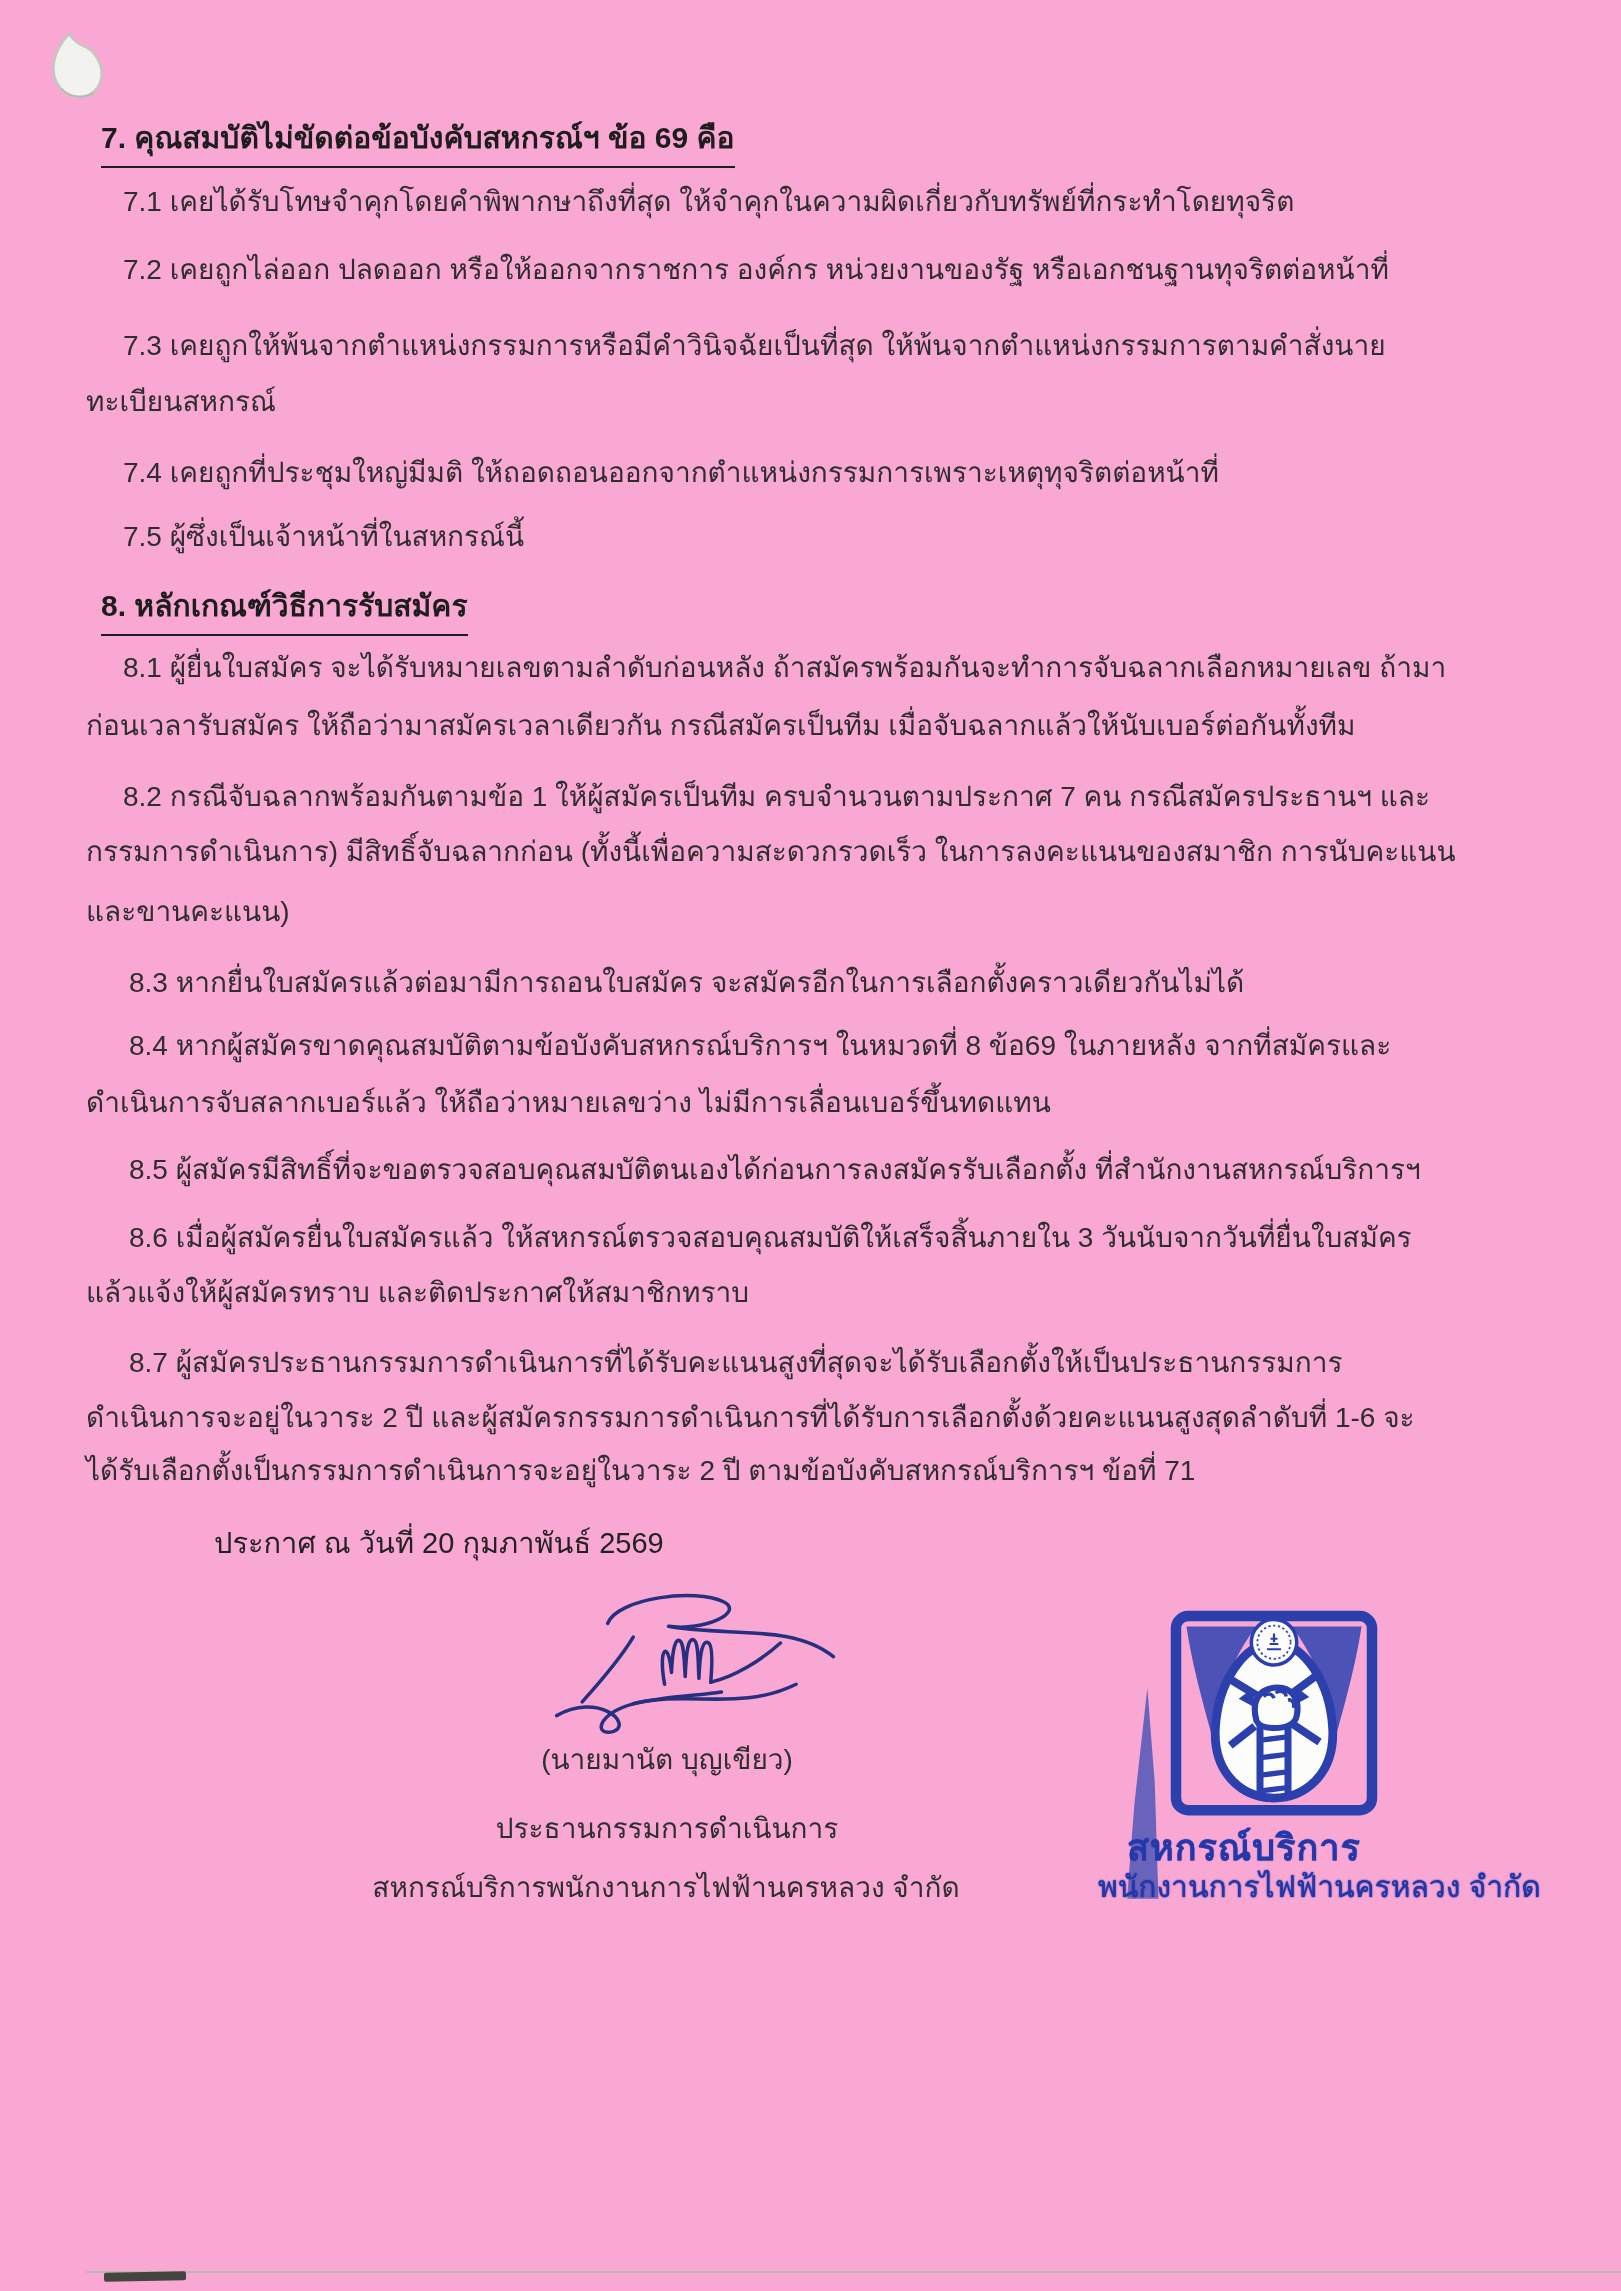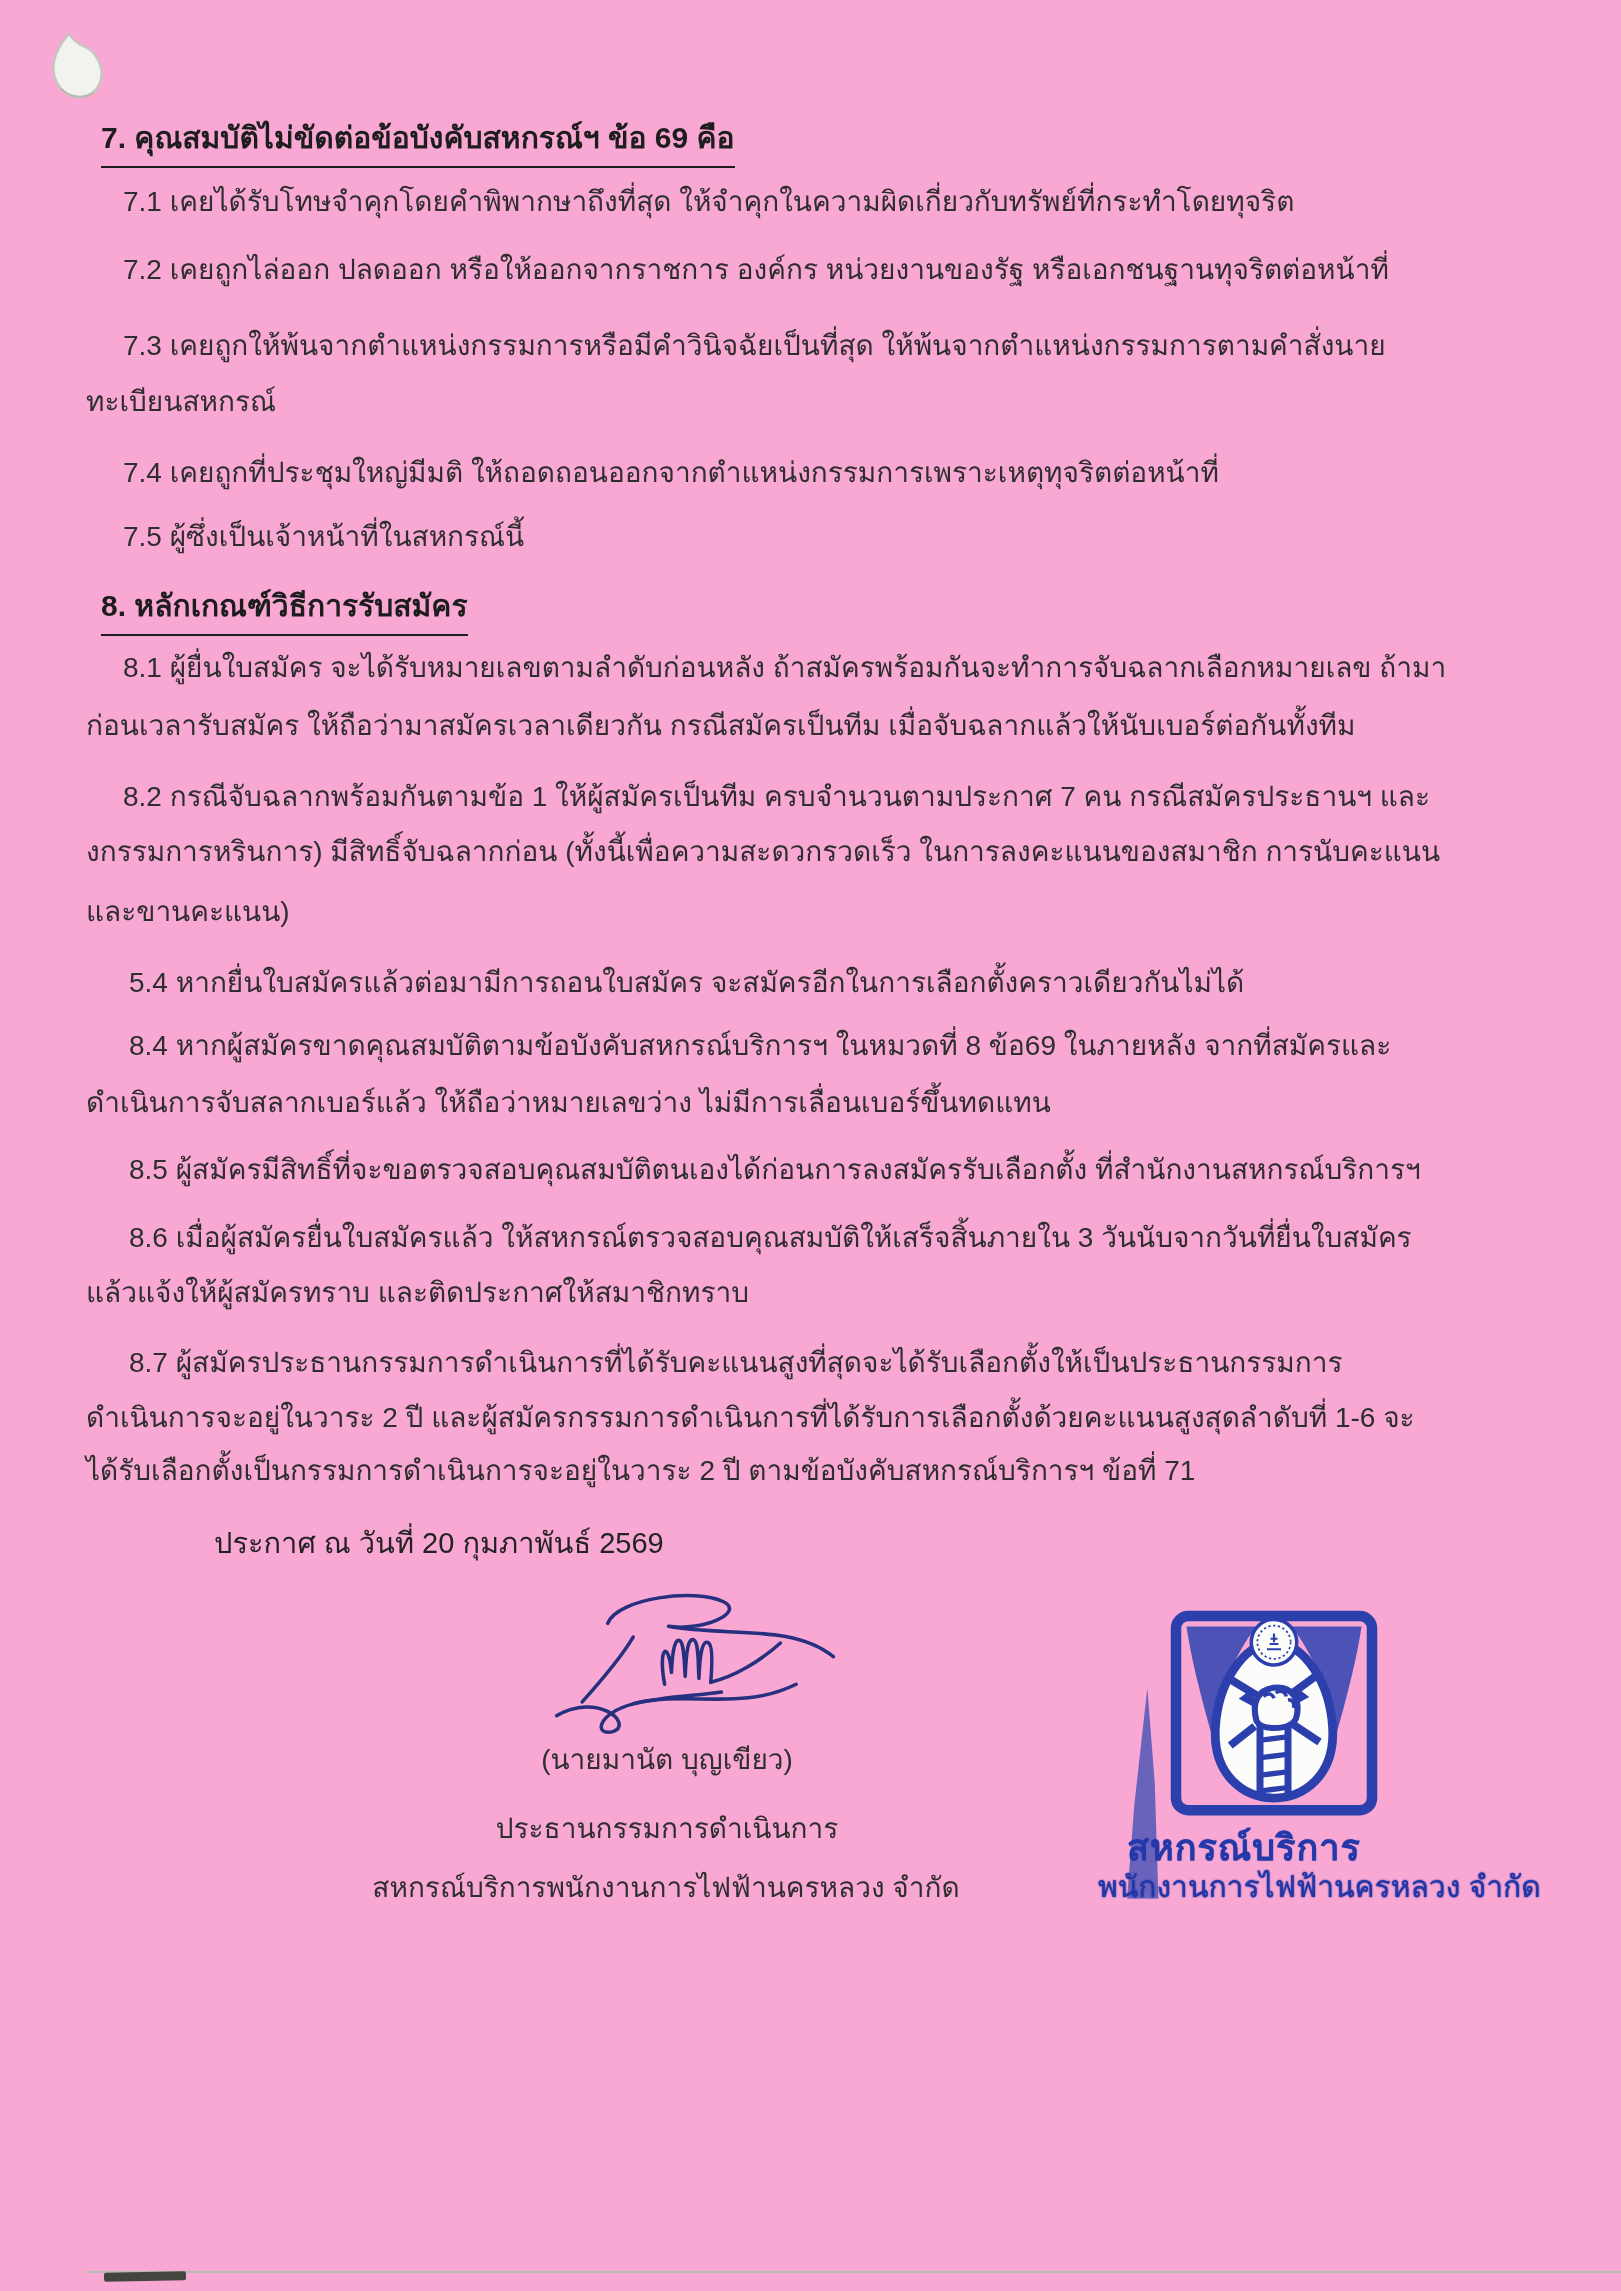--- a/index.html
+++ b/index.html
@@ -103,24 +103,24 @@
   <div class="line" style="left:123px;top:453px">7.4 เคยถูกที่ประชุมใหญ่มีมติ ให้ถอดถอนออกจากตำแหน่งกรรมการเพราะเหตุทุจริตต่อหน้าที่</div>
 
   <div class="line" style="left:123px;top:517px">7.5 ผู้ซึ่งเป็นเจ้าหน้าที่ในสหกรณ์นี้</div>
 
   <div class="heading" style="left:101px;top:582px">8. หลักเกณฑ์วิธีการรับสมัคร</div>
 
   <div class="line" style="left:123px;top:648px">8.1 ผู้ยื่นใบสมัคร จะได้รับหมายเลขตามลำดับก่อนหลัง ถ้าสมัครพร้อมกันจะทำการจับฉลากเลือกหมายเลข ถ้ามา</div>
   <div class="line" style="left:86px;top:706px">ก่อนเวลารับสมัคร ให้ถือว่ามาสมัครเวลาเดียวกัน กรณีสมัครเป็นทีม เมื่อจับฉลากแล้วให้นับเบอร์ต่อกันทั้งทีม</div>
 
   <div class="line" style="left:123px;top:777px">8.2 กรณีจับฉลากพร้อมกันตามข้อ 1 ให้ผู้สมัครเป็นทีม ครบจำนวนตามประกาศ 7 คน กรณีสมัครประธานฯ และ</div>
-  <div class="line" style="left:86px;top:832px">งกรรมการหรินการ) มีสิทธิ์จับฉลากก่อน (ทั้งนี้เพื่อความสะดวกรวดเร็ว ในการลงคะแนนของสมาชิก การนับคะแนน</div>
+  <div class="line" style="left:86px;top:832px">กรรมการดำเนินการ) มีสิทธิ์จับฉลากก่อน (ทั้งนี้เพื่อความสะดวกรวดเร็ว ในการลงคะแนนของสมาชิก การนับคะแนน</div>
   <div class="line" style="left:86px;top:892px">และขานคะแนน)</div>
 
-  <div class="line" style="left:129px;top:963px">5.4  หากยื่นใบสมัครแล้วต่อมามีการถอนใบสมัคร จะสมัครอีกในการเลือกตั้งคราวเดียวกันไม่ได้</div>
+  <div class="line" style="left:129px;top:963px">8.3  หากยื่นใบสมัครแล้วต่อมามีการถอนใบสมัคร จะสมัครอีกในการเลือกตั้งคราวเดียวกันไม่ได้</div>
 
   <div class="line" style="left:129px;top:1026px">8.4  หากผู้สมัครขาดคุณสมบัติตามข้อบังคับสหกรณ์บริการฯ ในหมวดที่ 8 ข้อ69 ในภายหลัง จากที่สมัครและ</div>
   <div class="line" style="left:86px;top:1083px">ดำเนินการจับสลากเบอร์แล้ว ให้ถือว่าหมายเลขว่าง ไม่มีการเลื่อนเบอร์ขึ้นทดแทน</div>
 
   <div class="line" style="left:129px;top:1150px">8.5  ผู้สมัครมีสิทธิ์ที่จะขอตรวจสอบคุณสมบัติตนเองได้ก่อนการลงสมัครรับเลือกตั้ง ที่สำนักงานสหกรณ์บริการฯ</div>
 
   <div class="line" style="left:129px;top:1218px">8.6  เมื่อผู้สมัครยื่นใบสมัครแล้ว ให้สหกรณ์ตรวจสอบคุณสมบัติให้เสร็จสิ้นภายใน 3 วันนับจากวันที่ยื่นใบสมัคร</div>
   <div class="line" style="left:86px;top:1273px">แล้วแจ้งให้ผู้สมัครทราบ และติดประกาศให้สมาชิกทราบ</div>
 
   <div class="line" style="left:129px;top:1343px">8.7 ผู้สมัครประธานกรรมการดำเนินการที่ได้รับคะแนนสูงที่สุดจะได้รับเลือกตั้งให้เป็นประธานกรรมการ</div>

